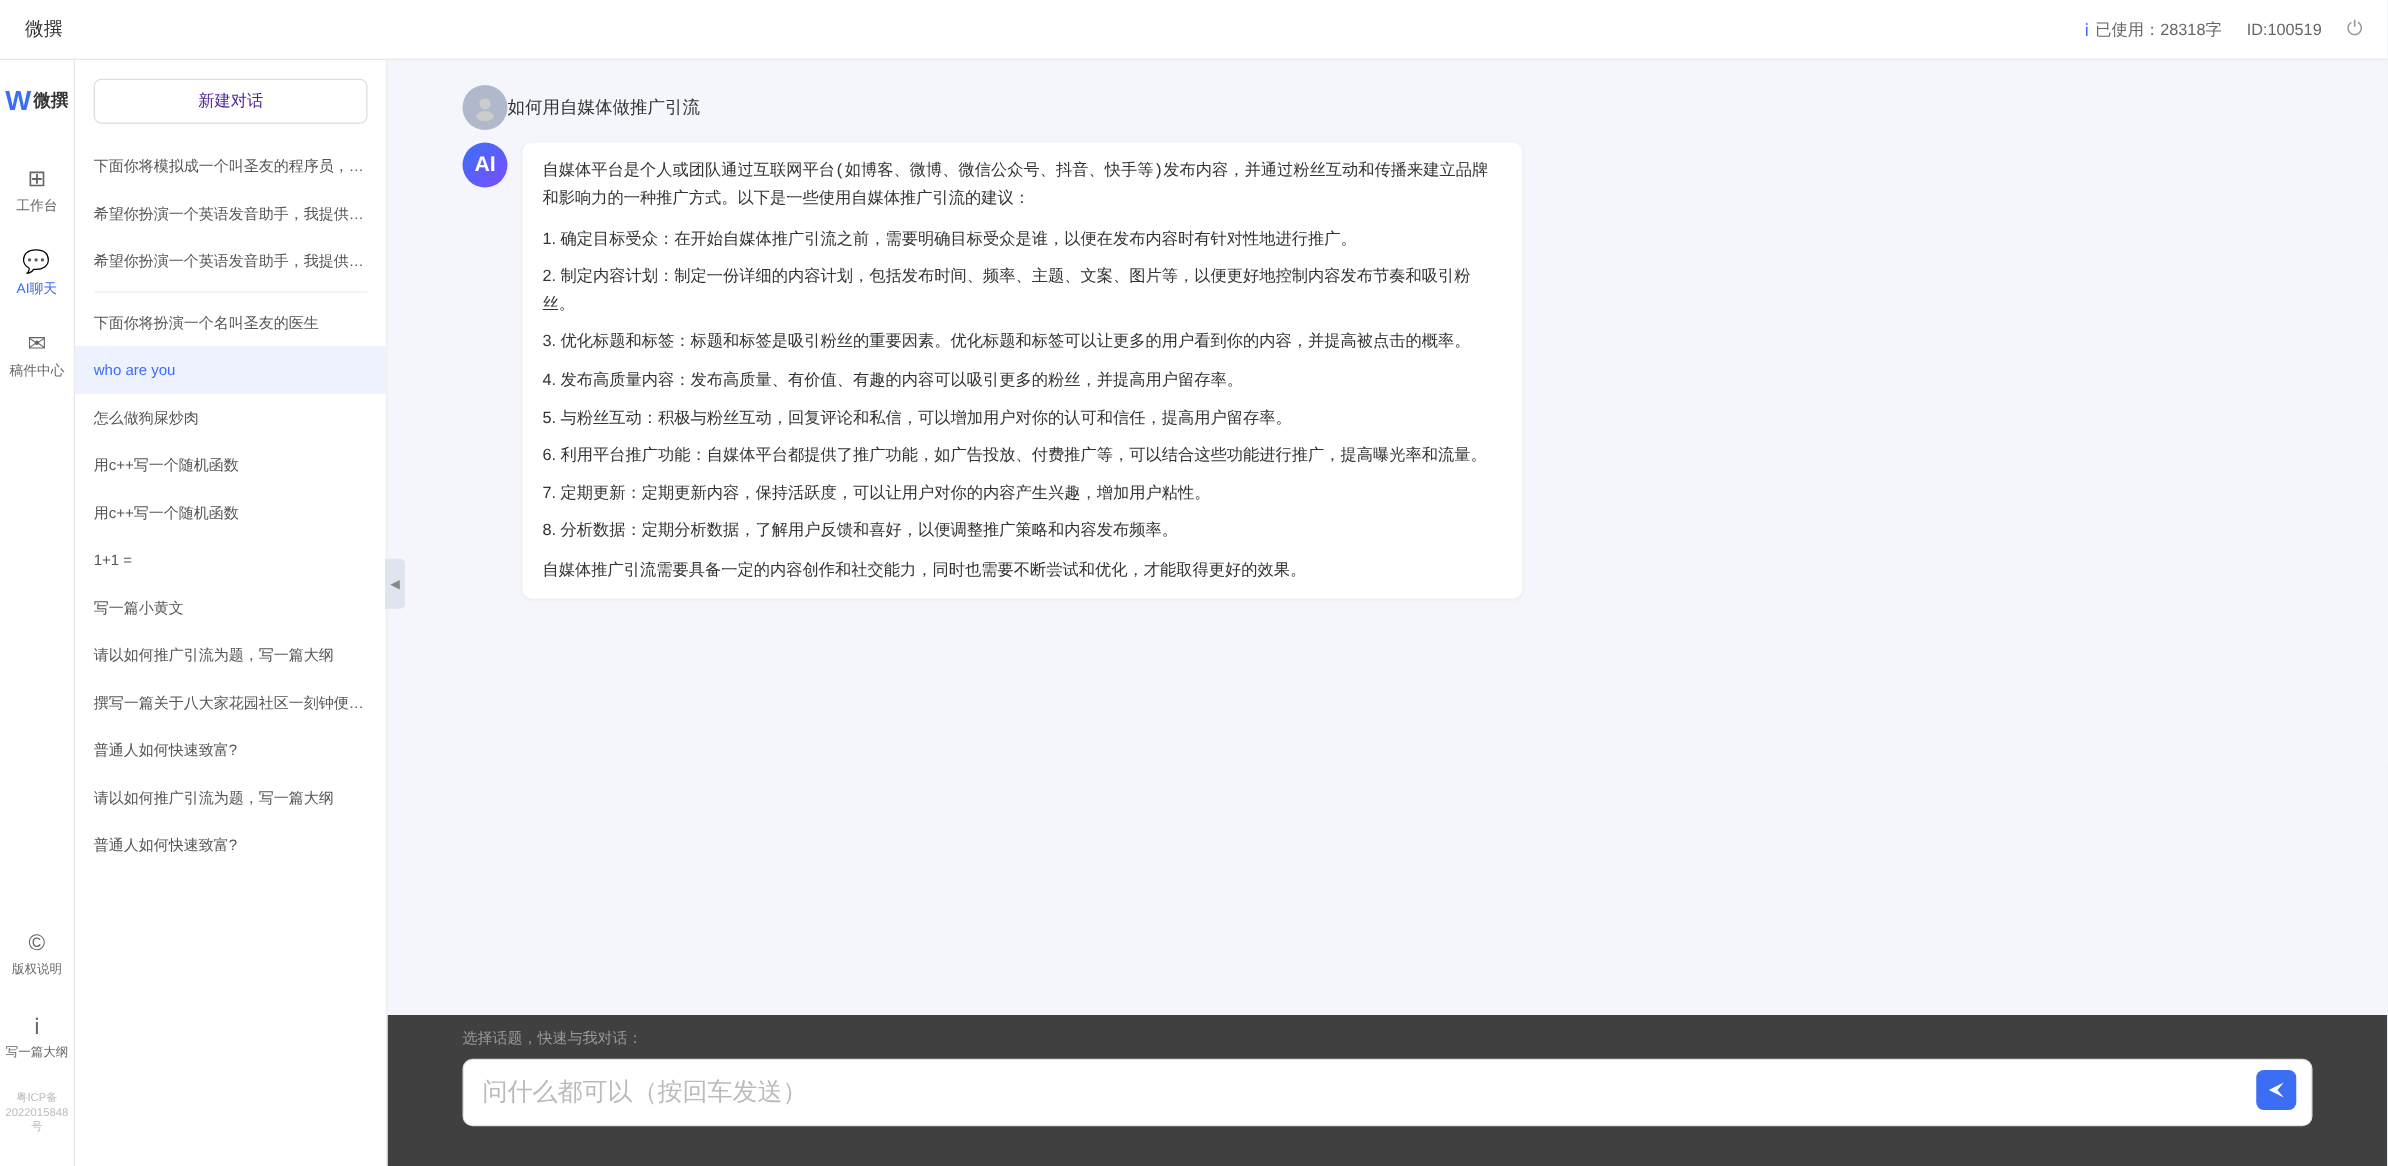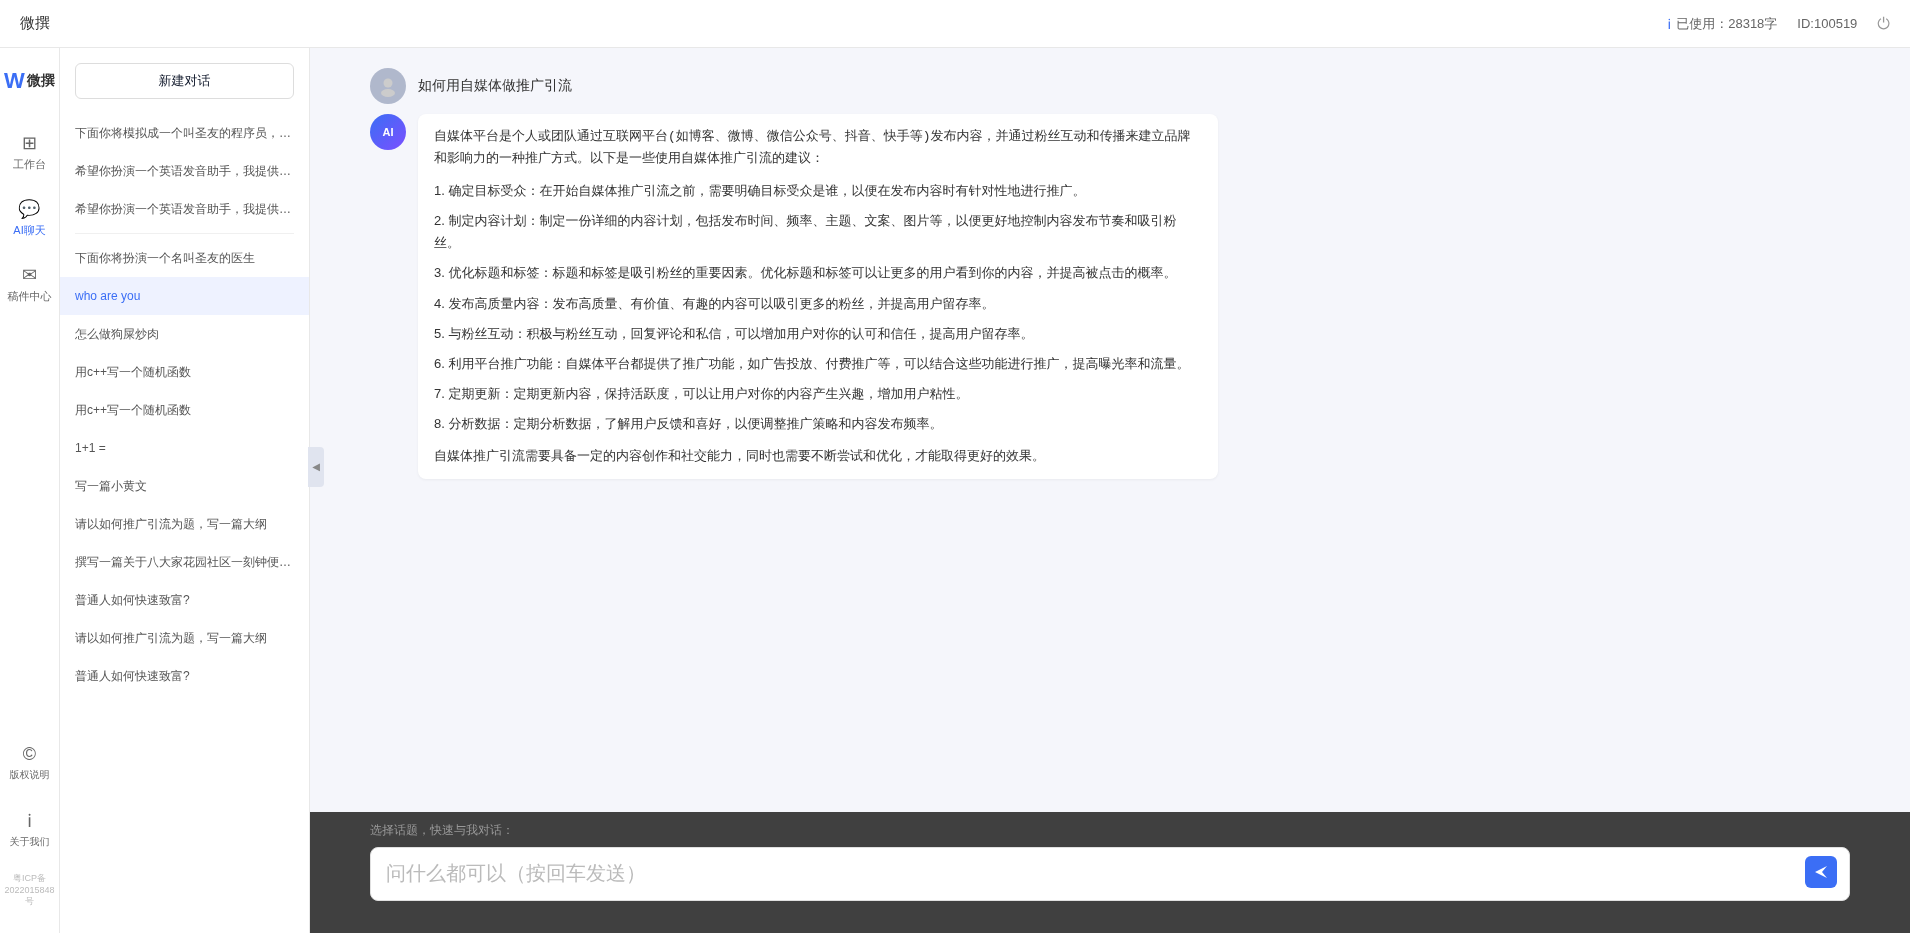--- a/index.html
+++ b/index.html
@@ -103,21 +103,21 @@
     }
     .new-chat-btn {
       margin: 15px 15px 10px;
       padding: 8px 0;
       background: #fff;
       border: 1px solid #ddd;
       border-radius: 6px;
       text-align: center;
       cursor: pointer;
       font-size: 13px;
-      color: #0f172a;
+      color: #4c1d95;
     }
     .history-list { flex: 1; overflow-y: auto; padding: 5px 0; }
     .history-item {
       padding: 10px 15px;
       font-size: 12px;
       color: #555;
       cursor: pointer;
       line-height: 1.5;
       white-space: nowrap;
       overflow: hidden;
@@ -195,21 +195,21 @@
       padding: 12px 16px;
       font-size: 13px;
       color: #333;
       line-height: 1.7;
       max-width: 800px;
       box-shadow: 0 1px 3px rgba(0,0,0,0.05);
     }
     .user-question {
       display: flex;
       align-items: center;
-      gap: 12px;
+      gap: 0;
       margin-bottom: 10px;
       padding-left: 0;
     }
     .user-question-text {
       font-size: 14px;
       color: #333;
     }
 
     
     .chat-input-area {
@@ -298,21 +298,21 @@
       <span class="nav-label">稿件中心</span>
     </div>
 
     <div class="nav-bottom">
       <div class="nav-item">
         <span class="nav-icon">©</span>
         <span class="nav-label">版权说明</span>
       </div>
       <div class="nav-item">
         <span class="nav-icon">ℹ</span>
-        <span class="nav-label">关于我们</span>
+        <span class="nav-label">写一篇大纲</span>
       </div>
       <div style="font-size:9px;color:#bbb;text-align:center;padding:5px 2px;">粤ICP备2022015848号</div>
     </div>
   </div>
 
   <div class="sidebar-history">
     <button class="new-chat-btn">新建对话</button>
     <div class="history-list">
       <div class="history-item">下面你将模拟成一个叫圣友的程序员，我说...</div>
       <div class="history-item">希望你扮演一个英语发音助手，我提供给你...</div>
@@ -342,21 +342,21 @@
         <div class="avatar user-avatar">
           <svg width="22" height="22" viewBox="0 0 22 22" fill="none">
             <circle cx="11" cy="8" r="4.5" fill="#ccc"></circle>
             <ellipse cx="11" cy="18" rx="7" ry="4" fill="#ccc"></ellipse>
           </svg>
         </div>
         <span class="user-question-text">如何用自媒体做推广引流</span>
       </div>
 
       <div class="msg-row assistant">
-        <div class="avatar ai-avatar" style="background:linear-gradient(135deg,#3b6ef5,#7b4fff);font-weight:bold;font-size:11px;">AI</div>
+        <div class="avatar ai-avatar" style="background:linear-gradient(135deg,#3b6ef5,#7b4fff);font-weight:bold;font-size:17px;">AI</div>
         <div class="msg-bubble">
           <div style="margin-bottom:10px;font-family:Liberation Mono, monospace;">自媒体平台是个人或团队通过互联网平台(如博客、微博、微信公众号、抖音、快手等)发布内容，并通过粉丝互动和传播来建立品牌和影响力的一种推广方式。以下是一些使用自媒体推广引流的建议：</div>
           <div style="margin-bottom:8px;">1. 确定目标受众：在开始自媒体推广引流之前，需要明确目标受众是谁，以便在发布内容时有针对性地进行推广。</div>
           <div style="margin-bottom:8px;">2. 制定内容计划：制定一份详细的内容计划，包括发布时间、频率、主题、文案、图片等，以便更好地控制内容发布节奏和吸引粉丝。</div>
           <div style="margin-bottom:8px;">3. 优化标题和标签：标题和标签是吸引粉丝的重要因素。优化标题和标签可以让更多的用户看到你的内容，并提高被点击的概率。</div>
           <div style="margin-bottom:8px;">4. 发布高质量内容：发布高质量、有价值、有趣的内容可以吸引更多的粉丝，并提高用户留存率。</div>
           <div style="margin-bottom:8px;">5. 与粉丝互动：积极与粉丝互动，回复评论和私信，可以增加用户对你的认可和信任，提高用户留存率。</div>
           <div style="margin-bottom:8px;">6. 利用平台推广功能：自媒体平台都提供了推广功能，如广告投放、付费推广等，可以结合这些功能进行推广，提高曝光率和流量。</div>
           <div style="margin-bottom:8px;">7. 定期更新：定期更新内容，保持活跃度，可以让用户对你的内容产生兴趣，增加用户粘性。</div>
           <div style="margin-bottom:8px;">8. 分析数据：定期分析数据，了解用户反馈和喜好，以便调整推广策略和内容发布频率。</div>

